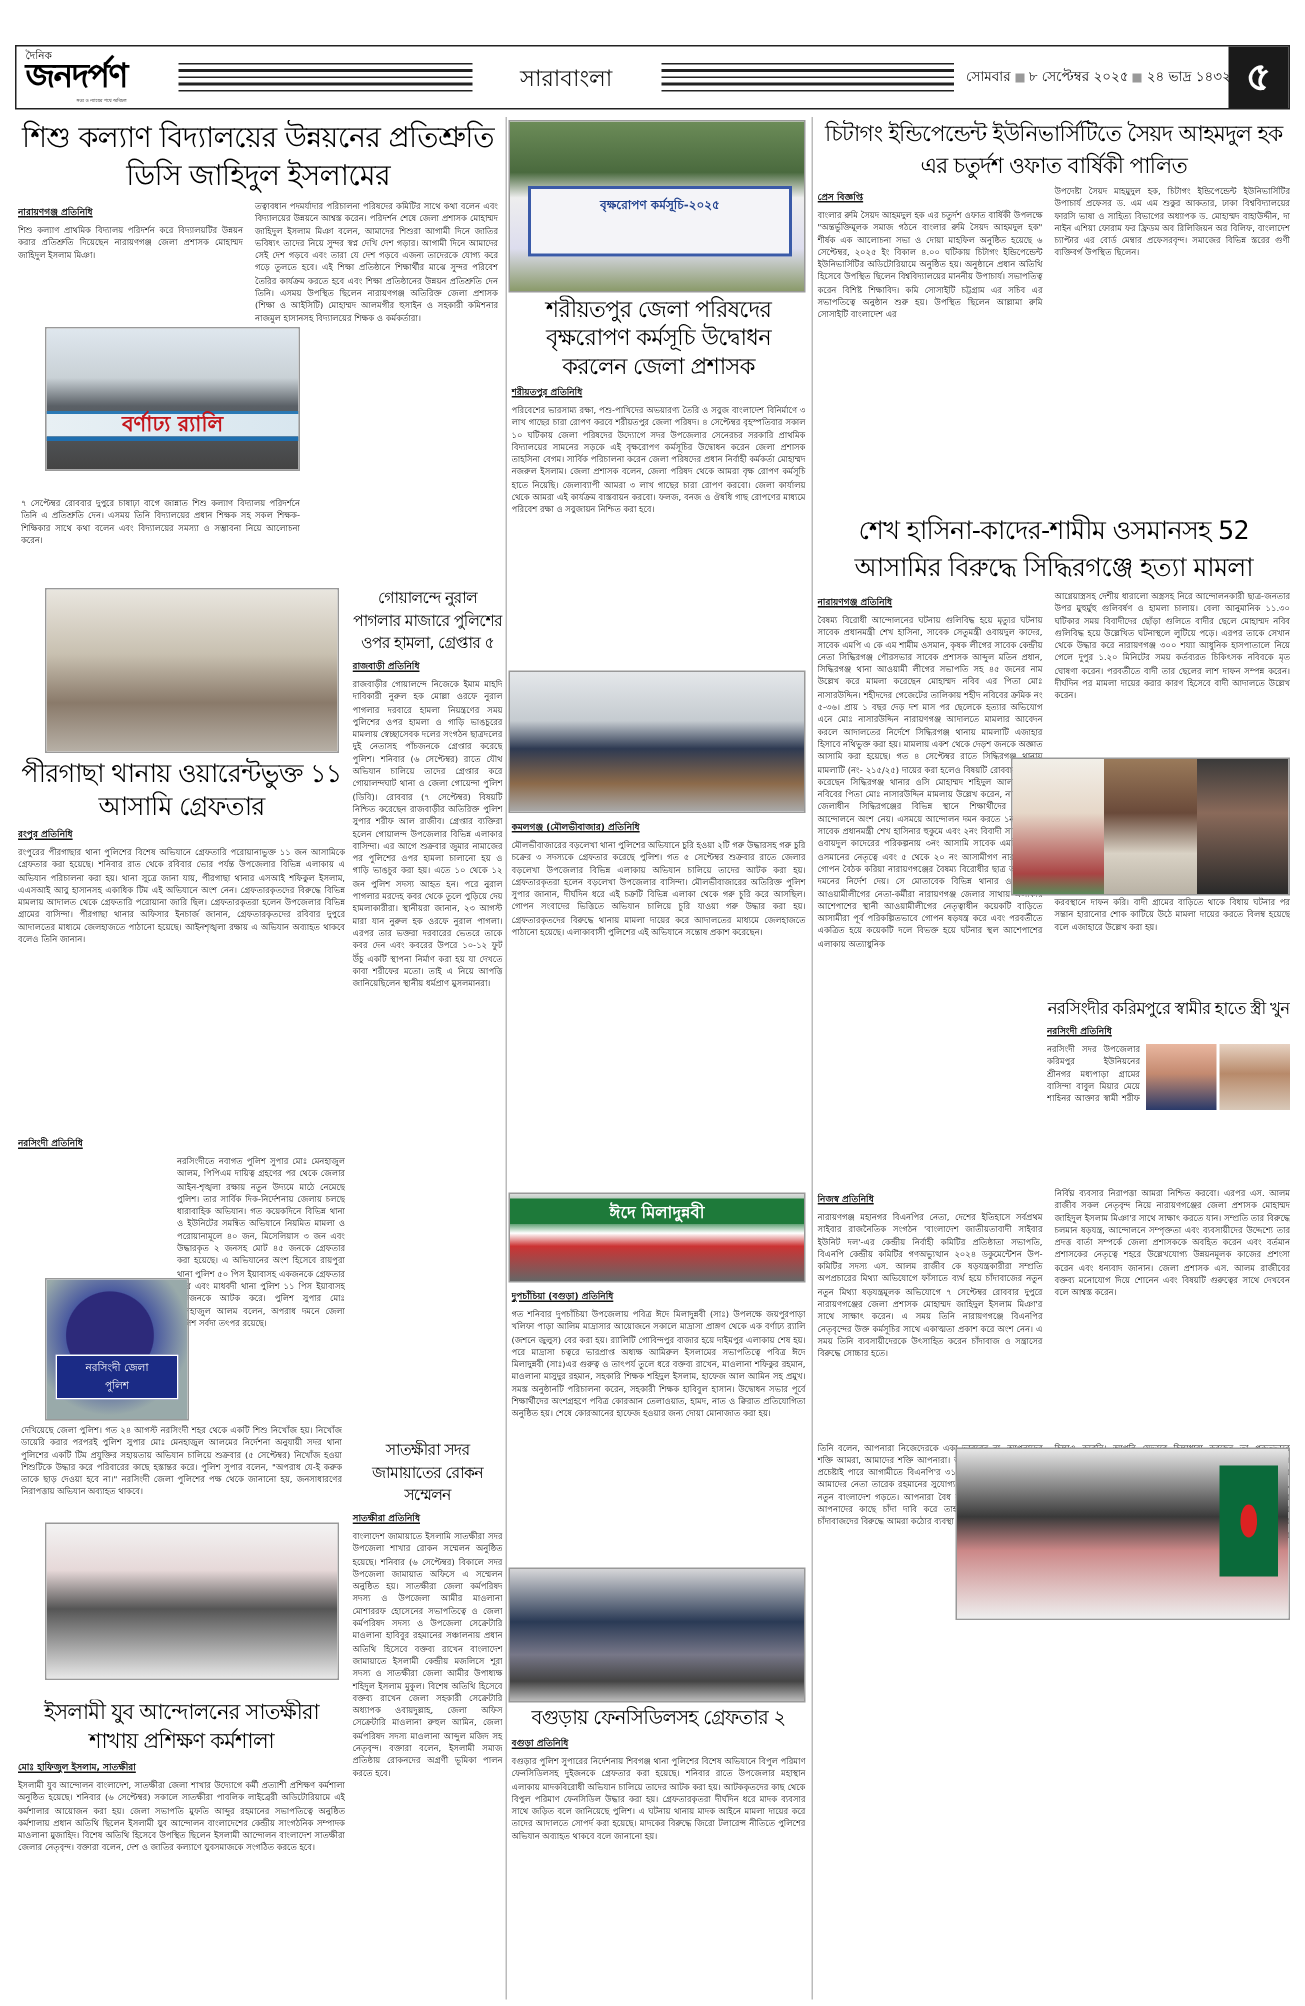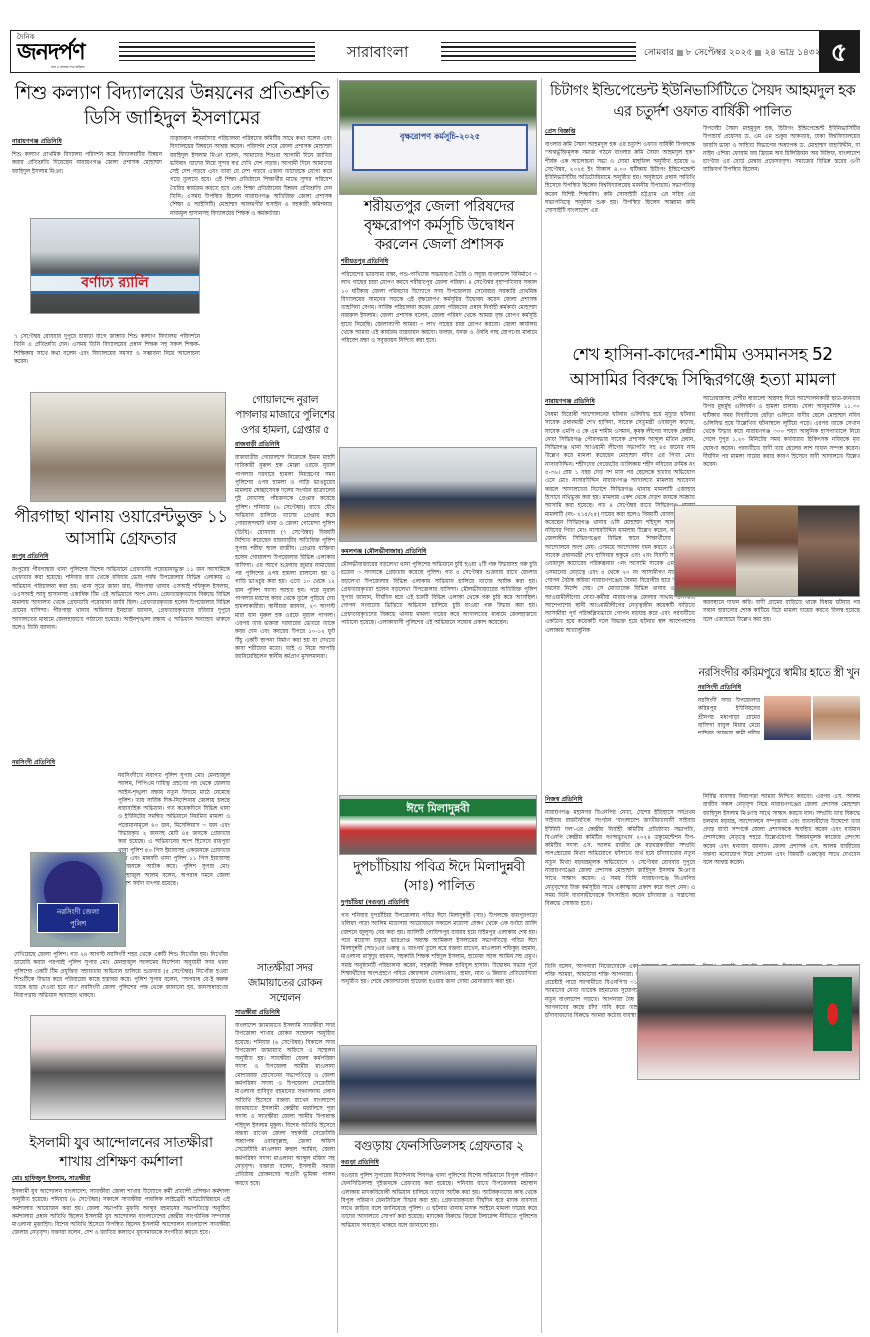--- a/index.html
+++ b/index.html
@@ -180,21 +180,20 @@
   <div class="by">সাতক্ষীরা প্রতিনিধি</div>
   <p class="body">বাংলাদেশ জামায়াতে ইসলামি সাতক্ষীরা সদর উপজেলা শাখার রোকন সম্মেলন অনুষ্ঠিত হয়েছে। শনিবার (৬ সেপ্টেম্বর) বিকালে সদর উপজেলা জামায়াত অফিসে এ সম্মেলন অনুষ্ঠিত হয়। সাতক্ষীরা জেলা কর্মপরিষদ সদস্য ও উপজেলা আমীর মাওলানা মোশাররফ হোসেনের সভাপতিত্বে ও জেলা কর্মপরিষদ সদস্য ও উপজেলা সেক্রেটারি মাওলানা হাবিবুর রহমানের সঞ্চালনায় প্রধান অতিথি হিসেবে বক্তব্য রাখেন বাংলাদেশ জামায়াতে ইসলামী কেন্দ্রীয় মজলিসে শূরা সদস্য ও সাতক্ষীরা জেলা আমীর উপাধ্যক্ষ শহিদুল ইসলাম মুকুল। বিশেষ অতিথি হিসেবে বক্তব্য রাখেন জেলা সহকারী সেক্রেটারি অধ্যাপক ওবায়দুল্লাহ, জেলা অফিস সেক্রেটারি মাওলানা রুহুল আমিন, জেলা কর্মপরিষদ সদস্য মাওলানা আব্দুল মজিদ সহ নেতৃবৃন্দ। বক্তারা বলেন, ইসলামী সমাজ প্রতিষ্ঠায় রোকনদের অগ্রণী ভূমিকা পালন করতে হবে।</p>
 </article>
 
 <div class="photo" style="left:339px;top:795px;width:198px;height:60px;">
   <div class="ph-fill ph-milad">
       <div class="bn">ঈদে মিলাদুন্নবী</div>
     </div>
 </div>
 <article class="art" style="left:341px;top:857px;width:196px;height:185px;">
-  <h2 class="hl" style="font-size:14px;line-height:19px;">দুপচাঁচিয়ায় পবিত্র ঈদে মিলাদুন্নবী (সাঃ) পালিত</h2>
   <div class="by">দুপচাঁচিয়া (বগুড়া) প্রতিনিধি</div>
   <p class="body">গত শনিবার দুপচাঁচিয়া উপজেলায় পবিত্র ঈদে মিলাদুন্নবী (সাঃ) উপলক্ষে জয়পুরপাড়া খলিফা পাড়া আলিম মাদ্রাসার আয়োজনে সকালে মাদ্রাসা প্রাঙ্গণ থেকে এক বর্ণাঢ্য র‍্যালি (জশনে জুলুস) বের করা হয়। র‍্যালিটি গোবিন্দপুর বাজার হয়ে দাইমপুর এলাকায় শেষ হয়। পরে মাদ্রাসা চত্বরে ভারপ্রাপ্ত অধ্যক্ষ আমিরুল ইসলামের সভাপতিত্বে পবিত্র ঈদে মিলাদুন্নবী (সাঃ)এর গুরুত্ব ও তাৎপর্য তুলে ধরে বক্তব্য রাখেন, মাওলানা শফিকুর রহমান, মাওলানা মাসুদুর রহমান, সহকারি শিক্ষক শহিদুল ইসলাম, হাফেজ আল আমিন সহ প্রমুখ। সমস্ত অনুষ্ঠানটি পরিচালনা করেন, সহকারী শিক্ষক হাবিবুল হাসান। উদ্বোধন সভার পূর্বে শিক্ষার্থীদের অংশগ্রহণে পবিত্র কোরআন তেলাওয়াত, হামদ, নাত ও ক্বিরাত প্রতিযোগিতা অনুষ্ঠিত হয়। শেষে কোরআনের হাফেজ হওয়ার জন্য দোয়া মোনাজাত করা হয়।</p>
 </article>
 
 <div class="photo" style="left:30px;top:1015px;width:196px;height:105px;">
     <div class="ph-fill ph-meet"></div>
   </div>
 <article class="art" style="left:12px;top:1133px;width:218px;height:200px;">
   <h2 class="hl" style="font-size:14px;line-height:19px;">ইসলামী যুব আন্দোলনের সাতক্ষীরা শাখায় প্রশিক্ষণ কর্মশালা</h2>
   <div class="by">মোঃ হাফিজুল ইসলাম, সাতক্ষীরা</div>

